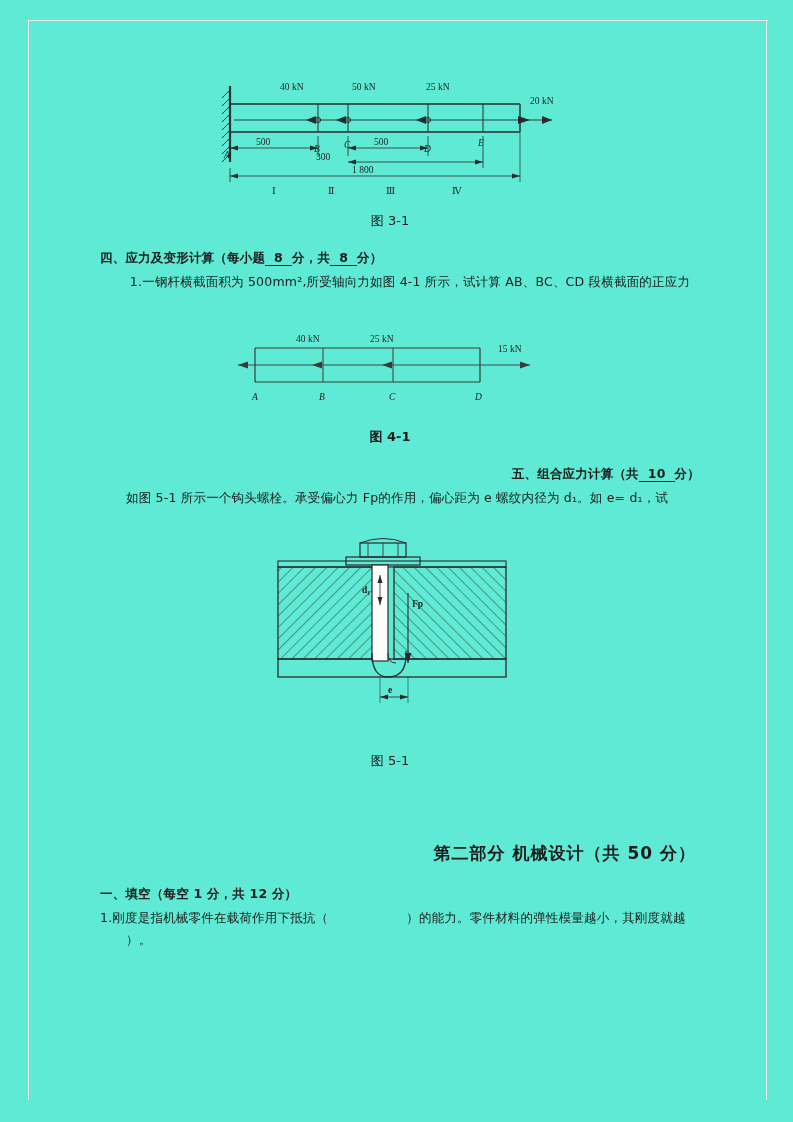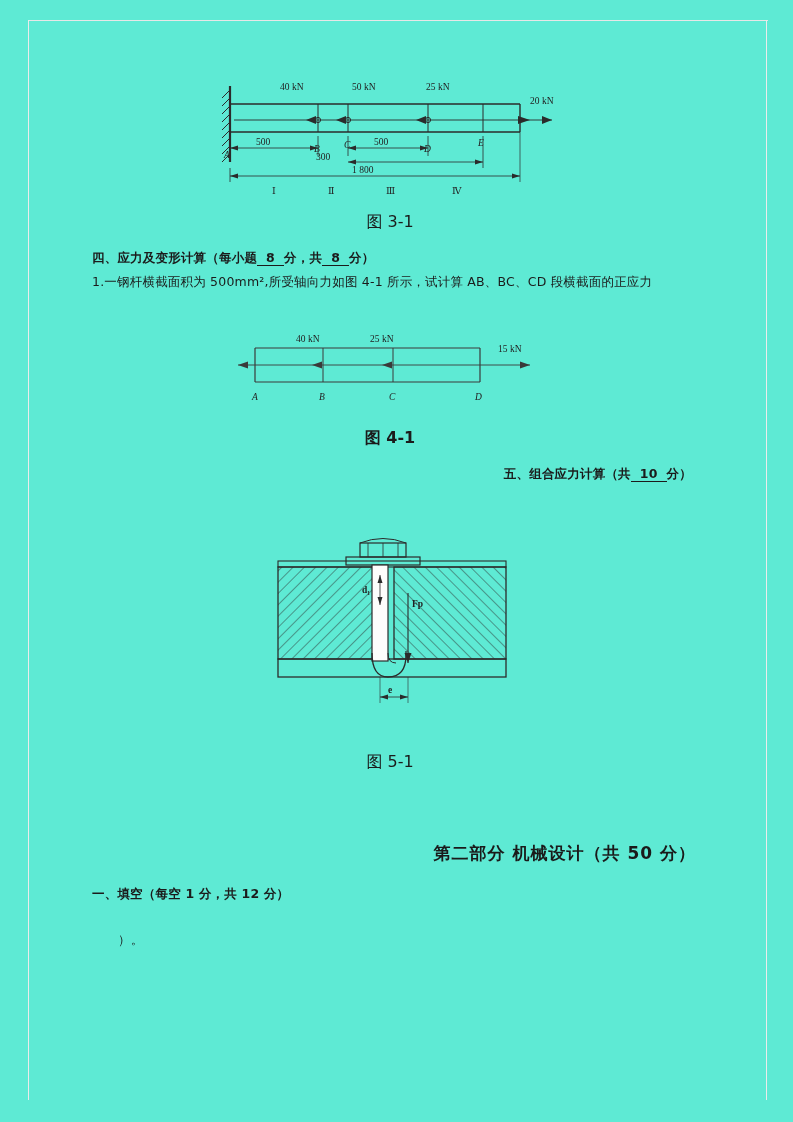--- a/index.html
+++ b/index.html
@@ -8,23 +8,23 @@
     font-family:"DejaVu Sans","Liberation Sans",sans-serif;
     color:#1a1a1a;
   }
   .page{position:absolute;left:0;top:0;width:793px;height:1122px;background:#5eead4;}
   
   .scan-edge-top{position:absolute;left:28px;top:20px;width:740px;height:1px;background:#e7e7e7;}
   .scan-edge-left{position:absolute;left:28px;top:20px;width:1px;height:1080px;background:#ebebeb;}
   .scan-edge-right{position:absolute;left:766px;top:20px;width:1px;height:1080px;background:#ebebeb;}
 
   .blk{position:absolute;}
-  .txt{font-size:12.5px;line-height:20px;letter-spacing:0.2px;color:#1b1b1b;}
+  .txt{font-size:12.5px;line-height:20px;letter-spacing:0.2px;color:#1b1b1b;margin-left:8px;}
   .bold{font-weight:bold;}
-  .fig-cap{font-size:16px;text-align:center;color:#1b1b1b;}
+  .fig-cap{font-size:13px;text-align:center;color:#1b1b1b;}
   .u{border-bottom:1px solid #1b1b1b;padding:0 9px;}
   .big-title{font-size:17px;font-weight:bold;letter-spacing:1px;text-align:right;}
   .ind{display:inline-block;width:26px;}
 
   
   #fig31{left:200px;top:72px;width:380px;height:130px;}
   #fig31 svg{display:block;}
 
   
   #fig41{left:230px;top:330px;width:330px;height:85px;}
@@ -125,21 +125,21 @@
       <text class="lbl" x="252" y="122">Ⅳ</text>
     </svg>
   </div>
 
   <div class="blk fig-cap" style="left:300px;top:212px;width:180px;">图 3-1</div>
 
   <div class="blk txt bold" style="left:92px;top:248px;width:600px;">
     <span>四、应力及变形计算（每小题</span><span class="u">8</span><span>分，共</span><span class="u">8</span><span>分）</span>
   </div>
 
-  <div class="blk txt" style="left:92px;top:272px;width:620px;">1.一钢杆横截面积为 500mm²,所受轴向力如图 4-1 所示，试计算 AB、BC、CD 段横截面的正应力</div>
+  <div class="blk txt" style="left:92px;top:272px;width:620px;text-align:center;">1.一钢杆横截面积为 500mm²,所受轴向力如图 4-1 所示，试计算 AB、BC、CD 段横截面的正应力</div>
 
   <div class="blk" id="fig41">
     <svg width="330" height="85" viewBox="0 0 330 85">
 
       <line x1="25" y1="18" x2="250" y2="18" stroke="#3a3a3a" stroke-width="1.2"></line>
       <line x1="25" y1="52" x2="250" y2="52" stroke="#3a3a3a" stroke-width="1.2"></line>
       <line x1="25" y1="18" x2="25" y2="52" stroke="#3a3a3a" stroke-width="1.2"></line>
       <line x1="250" y1="18" x2="250" y2="52" stroke="#3a3a3a" stroke-width="1.2"></line>
 
       <line x1="93" y1="18" x2="93" y2="52" stroke="#3a3a3a" stroke-width="1"></line>
@@ -161,20 +161,23 @@
       <text class="lbl-it" x="245" y="70">D</text>
     </svg>
   </div>
 
   <div class="blk fig-cap" style="left:300px;top:428px;width:180px;font-weight:bold;">图 4-1</div>
 
   <div class="blk txt bold" style="left:92px;top:464px;width:600px;text-align:right;">
     <span>五、组合应力计算（共</span><span class="u">10</span><span>分）</span>
   </div>
 
+  <div class="blk txt" style="left:92px;top:488px;width:620px;">
+    <span class="ind"></span><span>如图 5-1 所示一个钩头螺栓。承受偏心力 Fp的作用，偏心距为 e  螺纹内径为 d₁。如 e= d₁，试</span>
+  </div>
 
   <div class="blk" id="fig51">
     <svg width="250" height="200" viewBox="0 0 250 200">
       <defs>
         <pattern id="hatchR" width="8" height="8" patternUnits="userSpaceOnUse" patternTransform="rotate(45)">
           <line x1="0" y1="0" x2="0" y2="8" stroke="#2b2b2b" stroke-width="0.9"></line>
         </pattern>
         <pattern id="hatchL" width="8" height="8" patternUnits="userSpaceOnUse" patternTransform="rotate(-45)">
           <line x1="0" y1="0" x2="0" y2="8" stroke="#2b2b2b" stroke-width="0.9"></line>
         </pattern>
@@ -220,16 +223,19 @@
       <text class="lbl" x="120" y="158" font-weight="bold">e</text>
     </svg>
   </div>
 
   <div class="blk fig-cap" style="left:300px;top:752px;width:180px;">图 5-1</div>
 
   <div class="blk big-title" style="left:96px;top:842px;width:600px;">第二部分  机械设计（共 50 分）</div>
 
   <div class="blk txt bold" style="left:92px;top:884px;width:600px;">一、填空（每空 1 分，共 12 分）</div>
 
+  <div class="blk txt" style="left:92px;top:908px;width:630px;">
+    <span>1.刚度是指机械零件在载荷作用下抵抗（</span><span style="display:inline-block;width:78px;"></span><span>）的能力。零件材料的弹性模量越小，其刚度就越</span>
+  </div>
   <div class="blk txt" style="left:92px;top:930px;width:630px;">
     <span style="display:inline-block;width:26px;"></span><span>）。</span>
   </div>
 </div>
 
 </body></html>

